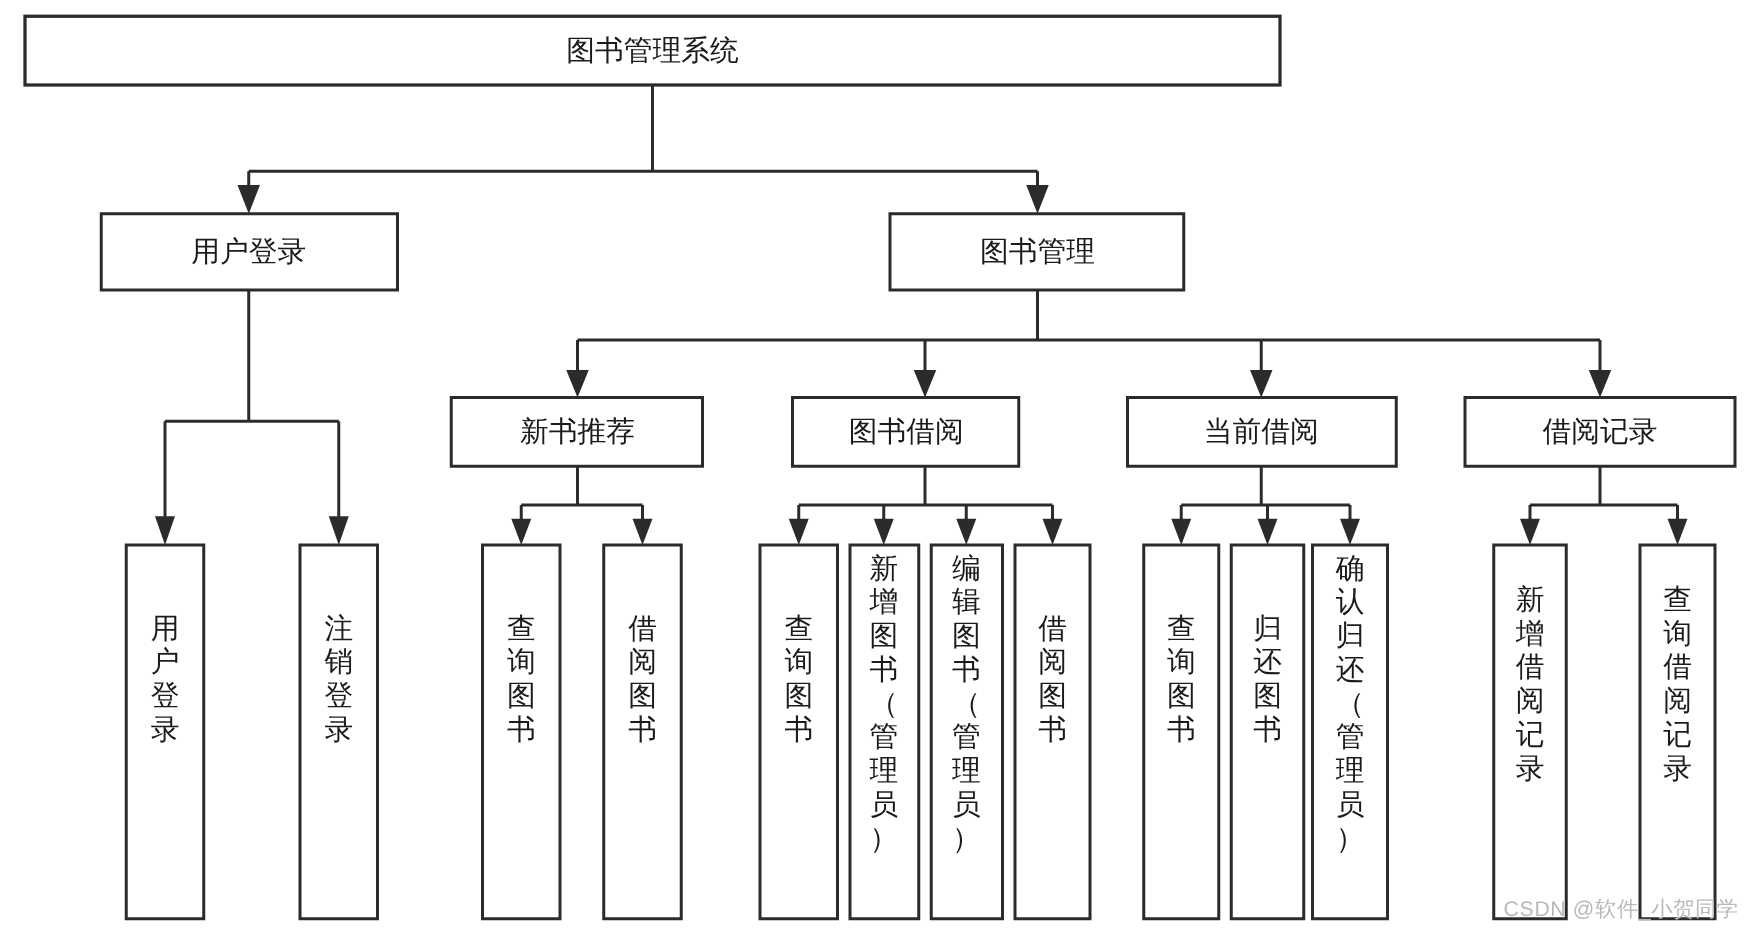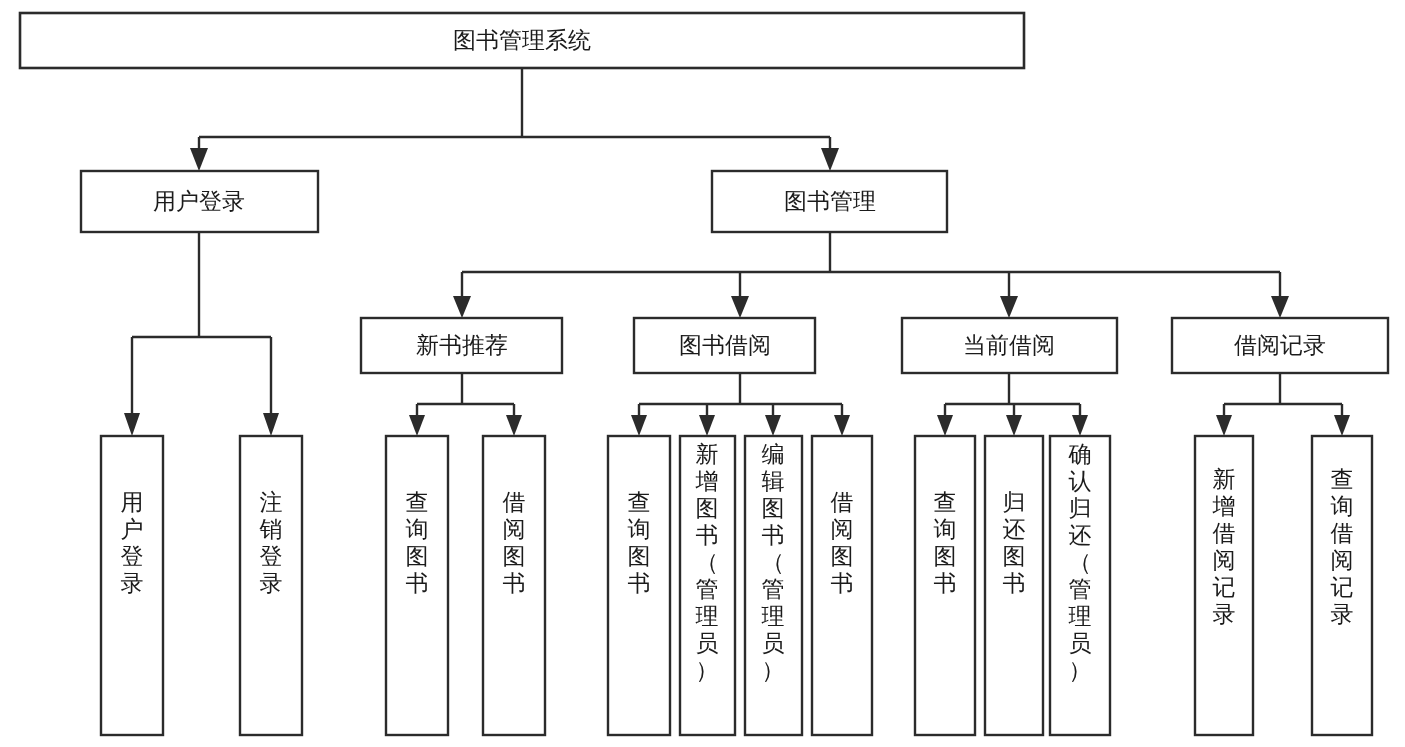--- a/index.html
+++ b/index.html
@@ -234,14 +234,15 @@
       <rect class="node-rect" x="1195" y="436" width="58" height="299"></rect>
       <text class="node-label-v" x="1224" y="487"><tspan x="1224" y="487">新</tspan><tspan x="1224" y="514">增</tspan><tspan x="1224" y="541">借</tspan><tspan x="1224" y="568">阅</tspan><tspan x="1224" y="595">记</tspan><tspan x="1224" y="622">录</tspan></text>
     </g>
     <g>
       <rect class="node-rect" x="1312" y="436" width="60" height="299"></rect>
       <text class="node-label-v" x="1342" y="487"><tspan x="1342" y="487">查</tspan><tspan x="1342" y="514">询</tspan><tspan x="1342" y="541">借</tspan><tspan x="1342" y="568">阅</tspan><tspan x="1342" y="595">记</tspan><tspan x="1342" y="622">录</tspan></text>
     </g>
 
   </svg>
 
+  <div class="watermark">CSDN @软件_小贺同学</div>
 
 </div>
 
 </body></html>

